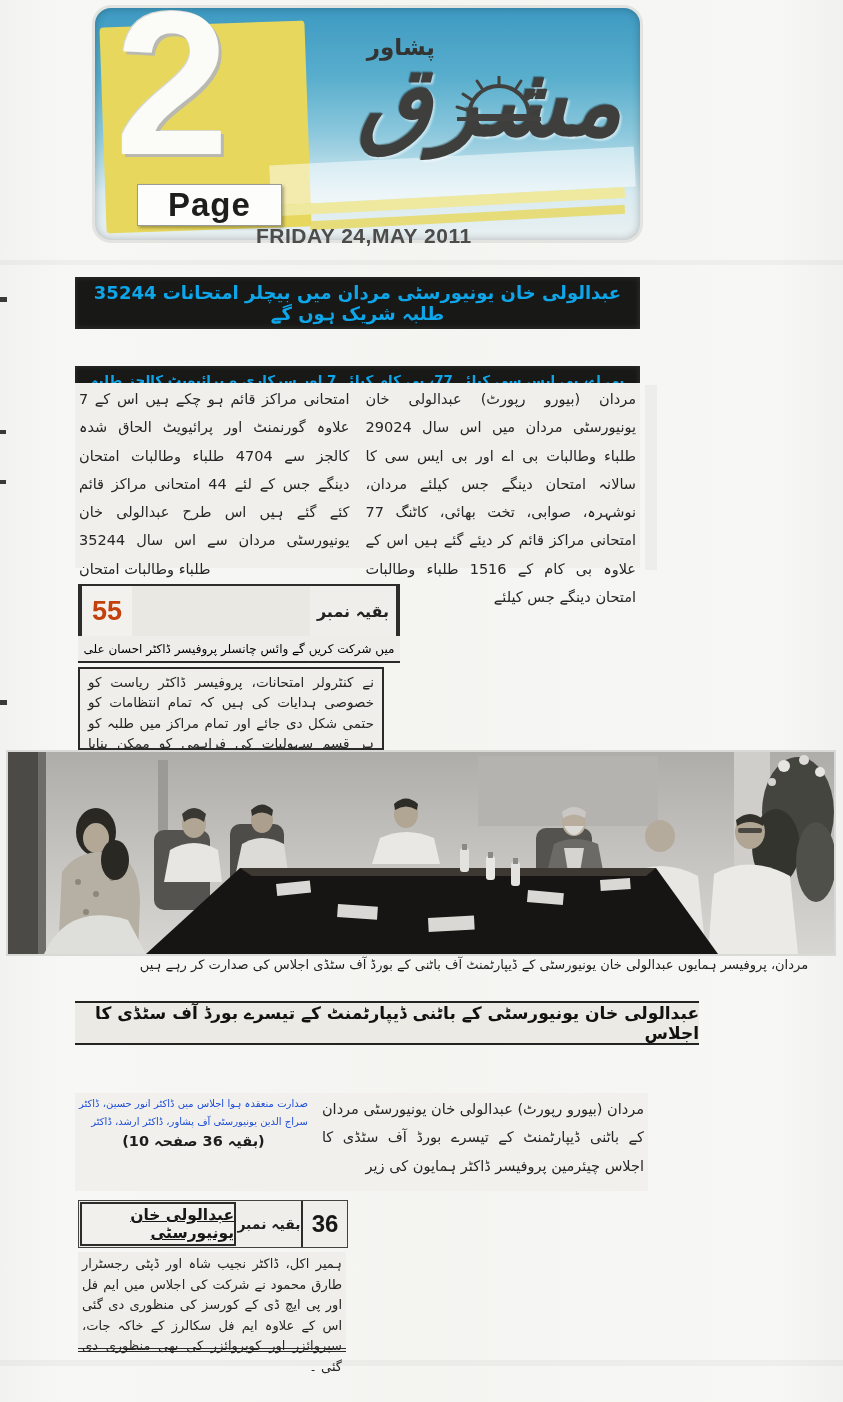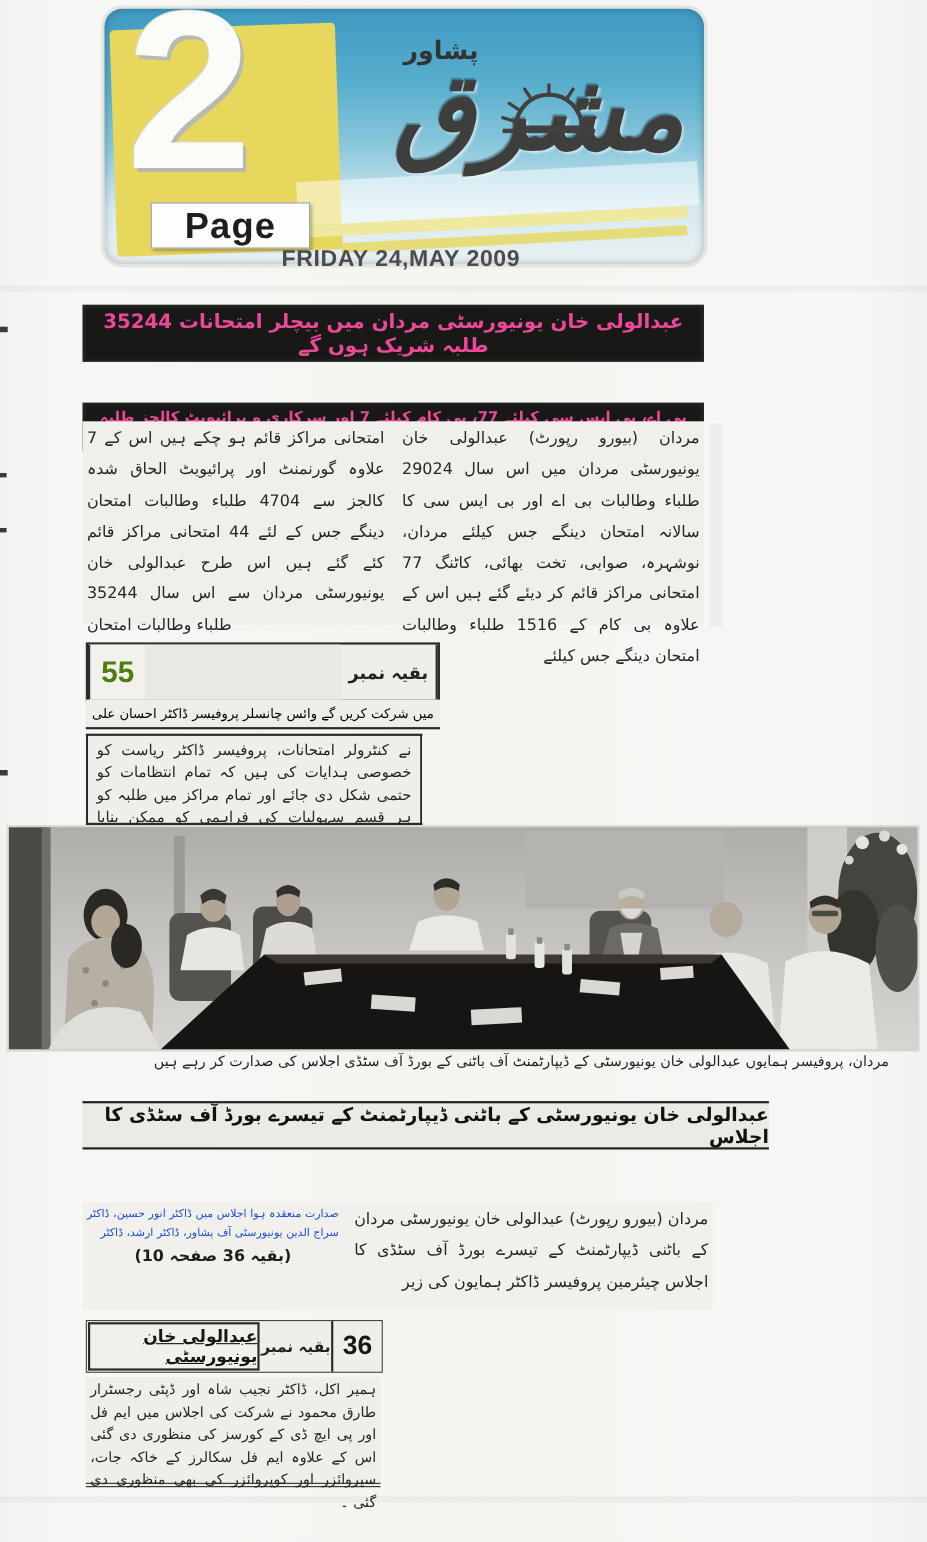--- a/index.html
+++ b/index.html
@@ -20,31 +20,31 @@
     text-shadow:3px 3px 0 #b9b9b2,-1px -1px 0 #d8d8d2;line-height:1;}
   #page-label-box{left:42px;top:176px;background:#fdfdfb;border:1px solid #9a9a96;box-shadow:2px 2px 3px rgba(0,0,0,.3);padding:1px 30px;}
   #page-label-box span{font-size:33px;font-weight:bold;color:#1e1e1c;letter-spacing:1px;}
   #paper-name{right:18px;top:42px;font-size:96px;font-weight:bold;color:#3e3e3c;line-height:1.1;
     text-shadow:2px 2px 2px rgba(255,255,255,.5),-1px -1px 1px rgba(0,0,0,.35);font-style:italic;}
   #city-name{right:205px;top:26px;font-size:23px;font-weight:bold;color:#333331;}
   #sun-icon{right:95px;top:68px;}
   #date-line{left:256px;top:224px;font-size:21px;font-weight:bold;color:#4c4c4a;letter-spacing:.5px;}
 
   
-  .darkbar{background:#181817;color:#ec4899;display:flex;align-items:center;justify-content:center;
+  .darkbar{background:#181817;color:#0ea5e9;display:flex;align-items:center;justify-content:center;
     box-shadow:inset 0 0 6px rgba(255,255,255,.12);text-align:center;}
   #a1-headline{left:75px;top:277px;width:565px;height:52px;font-size:18px;font-weight:bold;}
   #a1-subheadline{left:75px;top:333px;width:565px;height:44px;font-size:13.5px;font-weight:bold;margin-top:33px;}
   #a1-body{left:75px;top:383px;width:565px;height:185px;background:#f0efeb;display:flex;flex-direction:row-reverse;gap:16px;padding:2px 4px;box-sizing:border-box;}
   #a1-body .col{flex:1;font-size:14.5px;line-height:1.95;color:#262624;text-align:justify;margin:0;}
   .contnote{text-align:center;font-weight:bold;margin:2px 0 0 0;font-size:14.5px;color:#1d1d1b;}
 
   
   #box55{left:78px;top:584px;width:318px;height:50px;border:2px solid #2c2c2a;background:#efeeea;display:flex;flex-direction:row-reverse;align-items:stretch;}
-  #box55 .num{width:50px;border-left:2px solid #2c2c2a;display:flex;align-items:center;justify-content:center;font-size:27px;font-weight:bold;color:#4d7c0f;background:#f2f1ed;}
+  #box55 .num{width:50px;border-left:2px solid #2c2c2a;display:flex;align-items:center;justify-content:center;font-size:27px;font-weight:bold;color:#c2410c;background:#f2f1ed;}
   #box55 .mid{flex:1;background:#e9e8e3;}
   #box55 .lbl{width:86px;border-right:2px solid #2c2c2a;display:flex;align-items:center;justify-content:center;font-size:16px;font-weight:bold;color:#222220;}
   #line55{left:78px;top:636px;width:322px;height:25px;font-size:12px;font-weight:normal;color:#000000;background:#eeede9;border-bottom:2px solid #2a2a28;display:flex;align-items:center;justify-content:center;}
   #para55{left:78px;top:667px;width:306px;height:86px;border:2px solid #2a2a28;border-bottom:5px double #2a2a28;background:#efeeea;
     font-size:13.5px;line-height:1.5;color:#262624;text-align:justify;padding:3px 8px;box-sizing:border-box;}
 
   
   #photo{left:8px;top:752px;width:826px;height:202px;background:#bdbcb9;box-shadow:0 0 0 2px #d9d9d5;}
   #caption{left:112px;top:957px;width:724px;height:26px;font-size:13px;color:#1f1f1d;text-align:center;}
 
@@ -94,21 +94,21 @@
             <line x1="14" y1="34" x2="4" y2="31"></line>
           <line x1="78" y1="34" x2="88" y2="31"></line>
         </g>
         <rect x="4" y="41" width="84" height="4" fill="#41413f"></rect>
       </svg>
     </div>
     <div id="page-label-box" class="abs">
       <span>Page</span>
     </div>
   </div>
-  <div id="date-line" class="abs">FRIDAY 24,MAY 2009</div>
+  <div id="date-line" class="abs">FRIDAY 24,MAY 2011</div>
 
   <div id="a1-headline" class="abs darkbar ur">عبدالولی خان یونیورسٹی مردان میں بیچلر امتحانات 35244 طلبہ شریک ہوں گے</div>
   <div id="a1-subheadline" class="abs darkbar ur">بی اے، بی ایس سی کیلئے 77، بی کام کیلئے 7 اور سرکاری و پرائیویٹ کالجز طلبہ کیلئے 44 مراکز قائم</div>
   <div id="a1-body" class="abs">
     <p class="col ur">مردان (بیورو رپورٹ) عبدالولی خان یونیورسٹی مردان میں اس سال 29024 طلباء وطالبات بی اے اور بی ایس سی کا سالانہ امتحان دینگے جس کیلئے مردان، نوشہرہ، صوابی، تخت بھائی، کاٹنگ 77 امتحانی مراکز قائم کر دیئے گئے ہیں اس کے علاوہ بی کام کے 1516 طلباء وطالبات امتحان دینگے جس کیلئے</p>
     <div class="col">
       <span class="ur">7 امتحانی مراکز قائم ہو چکے ہیں اس کے علاوہ گورنمنٹ اور پرائیویٹ الحاق شدہ کالجز سے 4704 طلباء وطالبات امتحان دینگے جس کے لئے 44 امتحانی مراکز قائم کئے گئے ہیں اس طرح عبدالولی خان یونیورسٹی مردان سے اس سال 35244 طلباء وطالبات امتحان</span>
       <p class="contnote ur">(بقیہ 55 صفحہ 10)</p>
     </div>
   </div>

